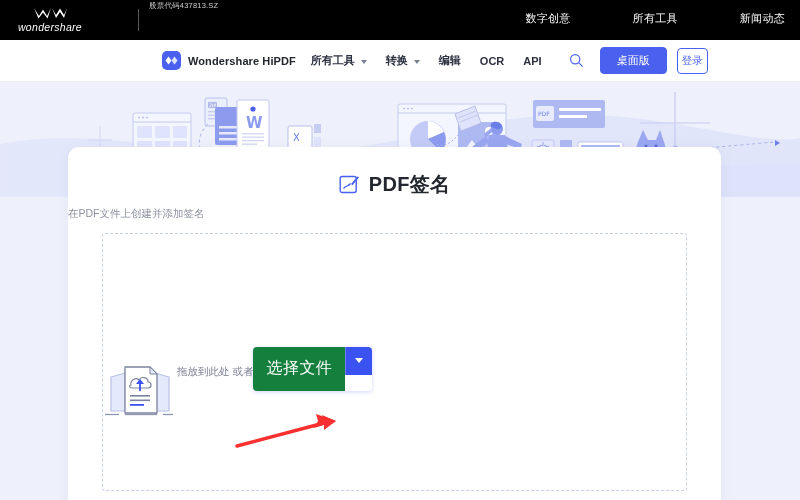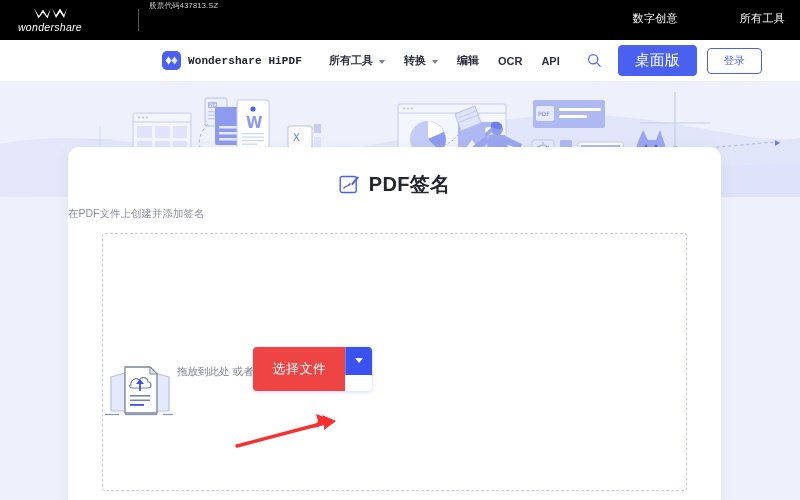--- a/index.html
+++ b/index.html
@@ -45,23 +45,22 @@
   .topnav-item.active { background: #ffffff; color: #1b1b1b; }
 
   
   .subnav {
     height: 42px; background: #fff;
     display: flex; align-items: center; padding-left: 162px;
     position: relative; z-index: 19;
     border-bottom: 1px solid #eceef5;
   }
   .hipdf-logo {
-    display: flex; align-items: center; gap: 7px; margin-right: 27px;
+    display: flex; align-items: center; gap: 7px; margin-right: 15px;
     cursor: pointer;
-    font-family: Liberation Mono, monospace;
   }
   .hipdf-badge {
     width: 19px; height: 19px; border-radius: 5px; background: #4a61f0;
     display: flex; align-items: center; justify-content: center;
   }
   .hipdf-text {
     font-size: 11px; font-weight: bold; color: #22262e; letter-spacing: .1px;
   }
   .subnav-item {
     font-size: 11px; color: #2c3140; font-weight: bold; margin-right: 19px;
@@ -71,27 +70,27 @@
   .chev {
     width: 0; height: 0; border-left: 3.5px solid transparent;
     border-right: 3.5px solid transparent; border-top: 4px solid #7b8094;
     margin-top: 2px;
   }
   .search-btn {
     margin-left: 8px; margin-right: 16px; cursor: pointer;
     display: flex; align-items: center;
   }
   .btn-desktop {
-    background: #4a61f0; color: #fff; font-size: 15px;
+    background: #4a61f0; color: #fff; font-size: 11px;
     padding: 5px 16px; border-radius: 4px; border: 1px solid #4a61f0;
     cursor: pointer; white-space: nowrap;
   }
   .btn-login {
     background: #fff; color: #4a61f0; font-size: 10.5px;
-    padding: 5px 16px; border-radius: 4px; border: 1px solid #4a61f0;
+    padding: 5px 4px; border-radius: 4px; border: 1px solid #4a61f0;
     margin-left: 10px; cursor: pointer; white-space: nowrap;
   }
 
   
   .hero {
     position: absolute; top: 82px; left: 0; width: 800px; height: 115px;
     background: #eef0fb; overflow: hidden; z-index: 1;
   }
   .hero svg { position: absolute; top: 0; left: 0; }
 
@@ -119,21 +118,21 @@
     display: flex; flex-direction: row; align-items: center;
   }
   .upload-illu { margin-top: 62px; }
   .drop-hint { font-size: 10.5px; color: #7b8094; margin-top: 20px; }
 
   .choose-wrap {
     display: flex; margin-top: 13px; border-radius: 4px; overflow: hidden;
     box-shadow: 0 1px 4px rgba(74,97,240,.25);
   }
   .choose-btn {
-    background: #ef4444; color: #fff; font-size: 13px;
+    background: #15803d; color: #fff; font-size: 16px;
     width: 92px; height: 44px; display: flex; align-items: center;
     justify-content: center; cursor: pointer; letter-spacing: .4px;
   }
   .choose-caret {
     background: #3a52f0; width: 27px; height: 28px;
     display: flex; align-items: center; justify-content: center;
     cursor: pointer; border-left: 1px solid #6d80f5;
   }
   .caret-glyph {
     width: 0; height: 0; border-left: 4px solid transparent;
@@ -164,20 +163,21 @@
   <div class="stock-sep"></div>
 
   <div class="stock-block">
     <span class="stock-label">股票代码</span>
     <span class="stock-code">437813.SZ</span>
   </div>
 
   <nav class="topnav">
     <div class="topnav-item">数字创意</div>
     <div class="topnav-item">所有工具</div>
+    <div class="topnav-item">新闻动态</div>
   </nav>
 </div>
 
 <div class="subnav">
 
   <div class="hipdf-logo">
     <span class="hipdf-badge">
       <svg width="13" height="11" viewBox="0 0 13 11">
         <path d="M0.5 5.5 L3.5 1.5 L6.5 5.5 L3.5 9.5 Z" fill="#fff"></path>
         <path d="M6.5 5.5 L9.5 1.5 L12.5 5.5 L9.5 9.5 Z" fill="#dfe4ff"></path>

